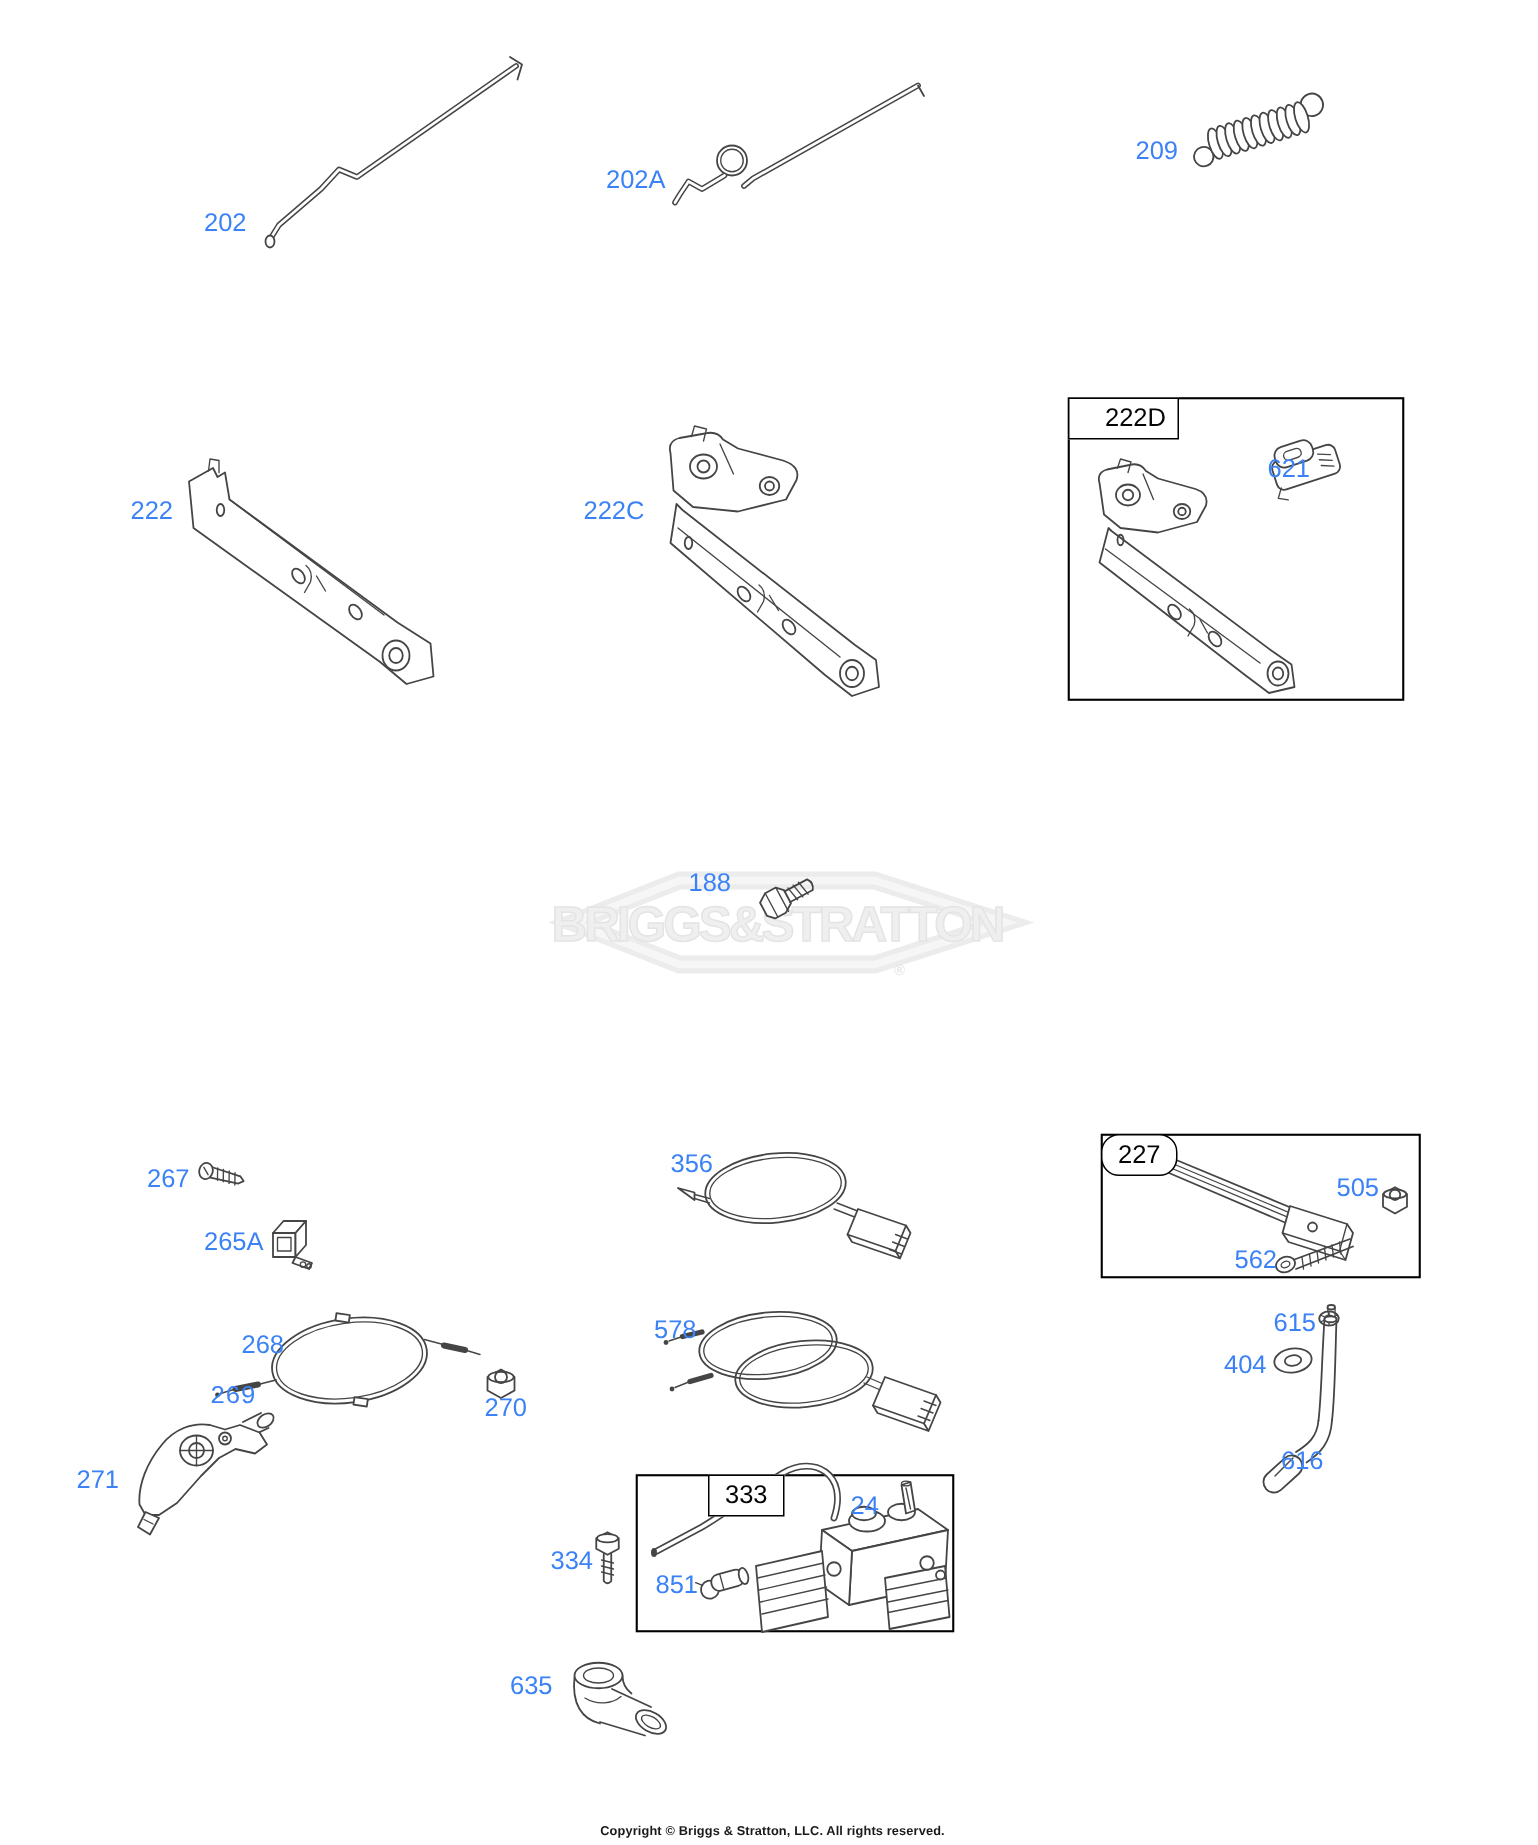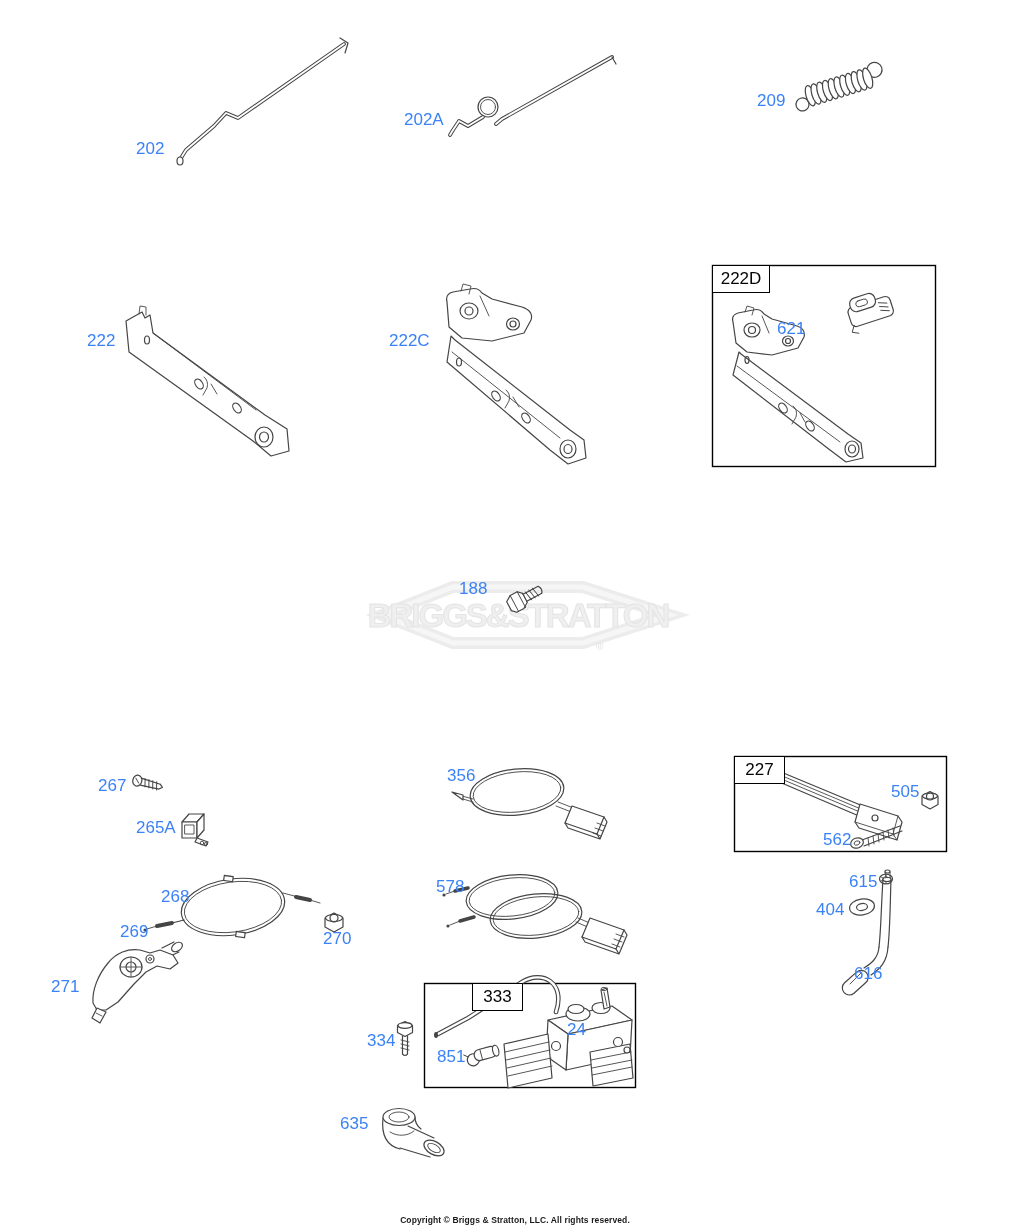--- a/index.html
+++ b/index.html
@@ -303,44 +303,44 @@
     <path class="lineart" d="M383,1118 C381,1136 388,1146 400,1149 M415,1117 C415,1122 417,1126 421,1129"></path>
     <ellipse class="lineart fw" cx="399" cy="1117" rx="16" ry="8.5"></ellipse>
     <ellipse class="lineart thin" cx="399" cy="1117" rx="10" ry="5"></ellipse>
     <path class="lineart" d="M408,1126 L434,1138 M400,1148 L430,1157"></path>
     <ellipse class="lineart fw" cx="434" cy="1148" rx="6.5" ry="11" transform="rotate(-60 434 1148)"></ellipse>
     <ellipse class="lineart thin" cx="434" cy="1148" rx="3.5" ry="7" transform="rotate(-60 434 1148)"></ellipse>
     <path class="lineart thin" d="M390,1132 C398,1137 408,1136 414,1131"></path>
   </g>
 </svg>
 
-<div class="group-label" style="left:712px;top:265px;width:56px;height:26px;">222D</div>
-<div class="group-label" style="left:734px;top:756px;width:49px;height:26px;">227</div>
+<div class="group-label" style="left:712px;top:265px;width:56px;height:26px;padding-left:16px;">222D</div>
+<div class="group-label" style="left:734px;top:756px;width:49px;height:26px;border-radius:12px;">227</div>
 <div class="group-label" style="left:424px;top:983px;width:49px;height:26px;margin-left:48px;">333</div>
 
 <div class="plabel" style="left:136px;top:139px;">202</div>
 <div class="plabel" style="left:404px;top:110px;">202A</div>
 <div class="plabel" style="left:757px;top:91px;">209</div>
 <div class="plabel" style="left:87px;top:331px;">222</div>
 <div class="plabel" style="left:389px;top:331px;">222C</div>
-<div class="plabel" style="left:777px;top:303px;margin-top:16px;">621</div>
+<div class="plabel" style="left:845px;top:303px;">621</div>
 <div class="plabel" style="left:459px;top:579px;">188</div>
 <div class="plabel" style="left:98px;top:776px;">267</div>
 <div class="plabel" style="left:136px;top:818px;">265A</div>
 <div class="plabel" style="left:161px;top:887px;text-align:right;">268</div>
-<div class="plabel" style="left:120px;top:922px;">269</div>
+<div class="plabel" style="left:140px;top:922px;font-family:Liberation Mono, monospace;">269</div>
 <div class="plabel" style="left:295px;top:929px;margin-left:28px;">270</div>
 <div class="plabel" style="left:51px;top:977px;">271</div>
 <div class="plabel" style="left:447px;top:766px;">356</div>
 <div class="plabel" style="left:436px;top:877px;">578</div>
 <div class="plabel" style="left:891px;top:782px;">505</div>
 <div class="plabel" style="left:823px;top:830px;">562</div>
 <div class="plabel" style="left:849px;top:872px;">615</div>
 <div class="plabel" style="left:816px;top:900px;">404</div>
 <div class="plabel" style="left:854px;top:964px;">616</div>
-<div class="plabel" style="left:567px;top:994px;margin-top:26px;">24</div>
+<div class="plabel" style="left:567px;top:994px;">24</div>
 <div class="plabel" style="left:367px;top:1031px;">334</div>
 <div class="plabel" style="left:437px;top:1047px;">851</div>
 <div class="plabel" style="left:340px;top:1114px;">635</div>
 
 <div class="copyright">Copyright © Briggs &amp; Stratton, LLC. All rights reserved.</div>
 
 </div>
 
 </body></html>

